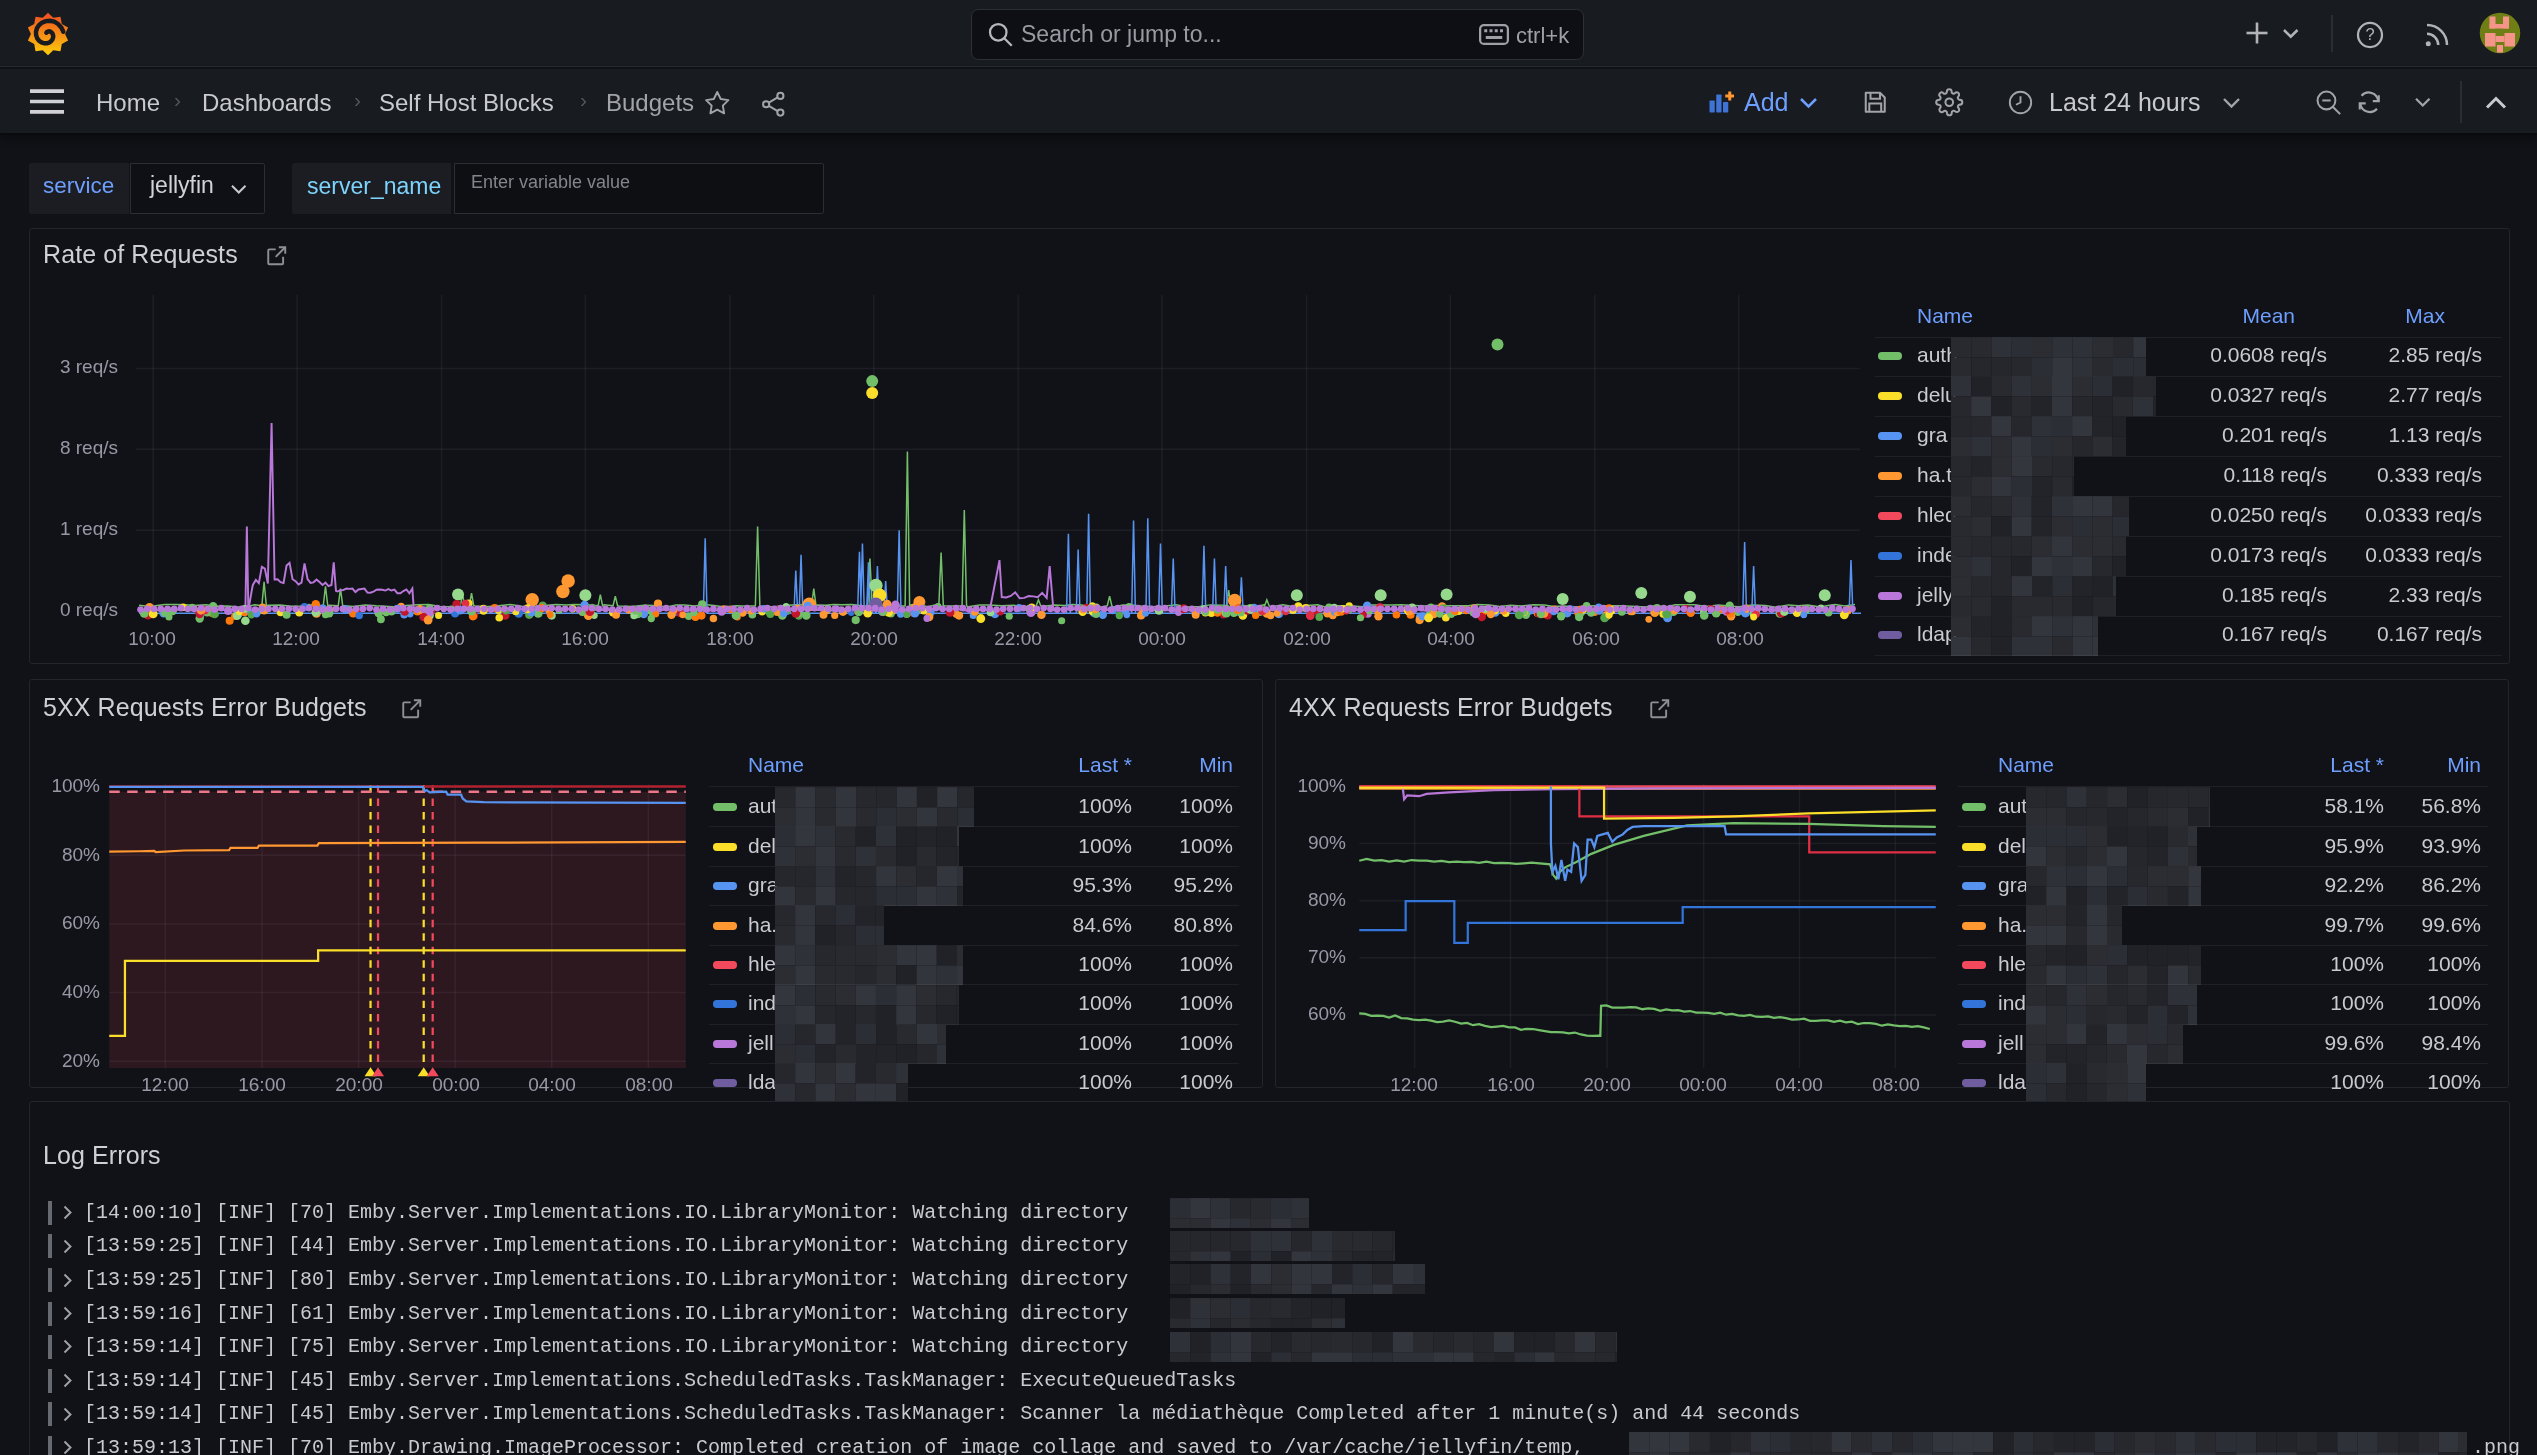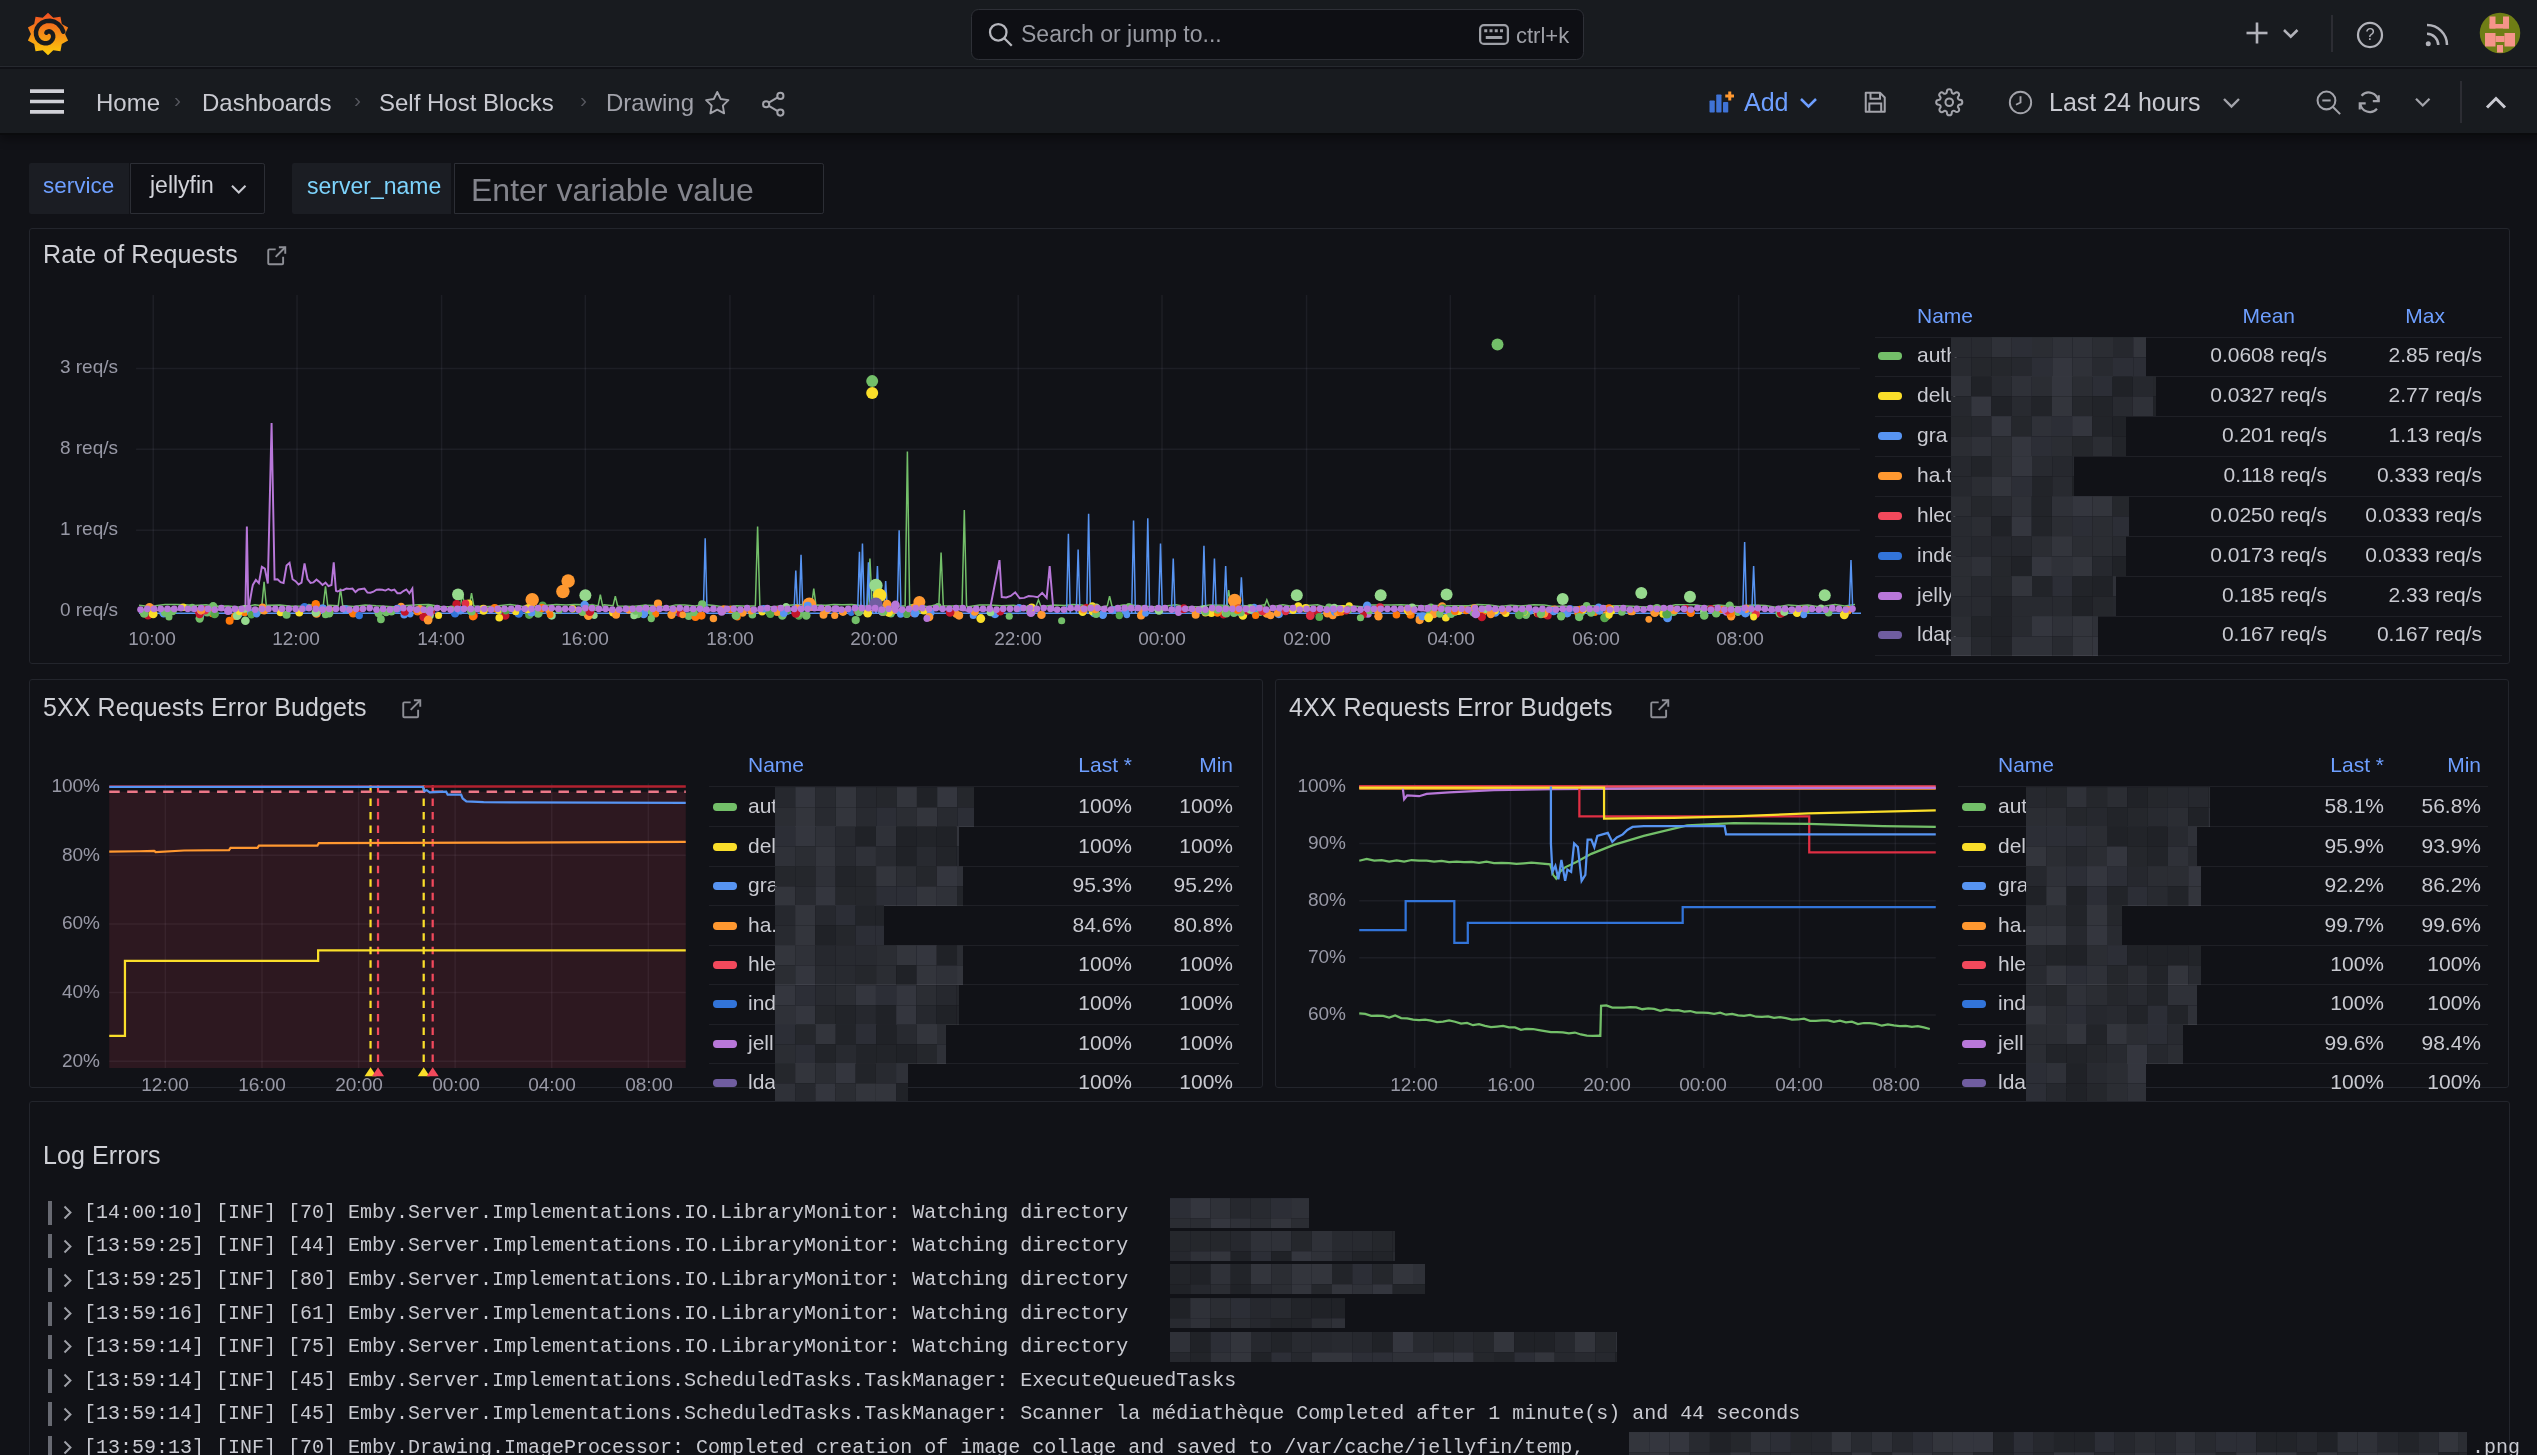--- a/index.html
+++ b/index.html
@@ -93,21 +93,21 @@
       <line x1="0" y1="18" x2="46" y2="18"></line>
       <line x1="0" y1="32" x2="46" y2="32"></line>
     </g>
   </svg>
 <div class="abs bc" style="left:96px;top:89px">Home</div>
 <div class="abs bc bcsep" style="left:174px;top:88px;font-size:21px">›</div>
 <div class="abs bc" style="left:202px;top:89px">Dashboards</div>
 <div class="abs bc bcsep" style="left:354px;top:88px;font-size:21px">›</div>
 <div class="abs bc" style="left:379px;top:89px">Self Host Blocks</div>
 <div class="abs bc bcsep" style="left:580px;top:88px;font-size:21px">›</div>
-<div class="abs bc" style="left:606px;top:89px;color:#a2a3ab">Drawing</div>
+<div class="abs bc" style="left:606px;top:89px;color:#a2a3ab">Budgets</div>
 <svg class="abs" style="left:703px;top:89px" width="28.5" height="28.5" viewBox="0 0 24 24">
     <path fill="none" stroke="#a3a4ab" stroke-width="1.6" stroke-linejoin="round" d="M12 2.5l2.9 5.9 6.5 0.95-4.7 4.6 1.1 6.5L12 17.4l-5.8 3.05 1.1-6.5-4.7-4.6 6.5-0.95z"></path>
   </svg>
 <svg class="abs" style="left:759px;top:90px" width="28.5" height="28.5" viewBox="0 0 24 24">
     <g fill="none" stroke="#a3a4ab" stroke-width="1.7">
       <circle cx="18" cy="5" r="2.6"></circle>
       <circle cx="6" cy="12" r="2.6"></circle>
       <circle cx="18" cy="19" r="2.6"></circle>
       <line x1="8.3" y1="10.7" x2="15.7" y2="6.3"></line>
       <line x1="8.3" y1="13.3" x2="15.7" y2="17.7"></line>
@@ -175,21 +175,21 @@
 <div class="abs" style="left:28.5px;top:163px;width:100px;height:51px;background:#1b1d23;border-radius:2.2px 0 0 2.2px"></div>
 <div class="abs" style="left:43px;top:173px;font-size:22.5px;font-weight:400;color:#6e9fff">service</div>
 <div class="abs" style="left:130px;top:163px;width:135px;height:51px;background:#0f1015;border:1.5px solid #2c2e35;border-radius:0 2.2px 2.2px 0"></div>
 <div class="abs" style="left:150px;top:172px;font-size:23px;color:#d2d3d9">jellyfin</div>
 <svg class="abs" style="left:229px;top:183px" width="19.5" height="13.5" viewBox="0 0 28 20">
     <polyline points="4,4 14,14 24,4" fill="none" stroke="#c9cad1" stroke-width="3"></polyline>
   </svg>
 <div class="abs" style="left:292px;top:163px;width:159px;height:51px;background:#1b1d23;border-radius:2.2px 0 0 2.2px"></div>
 <div class="abs" style="left:307px;top:173px;font-size:23px;font-weight:500;color:#7dd3fc">server_name</div>
 <div class="abs" style="left:454px;top:163px;width:370px;height:51px;background:#0e0f13;border:1.5px solid #2c2e35;border-radius:0 2.2px 2.2px 0"></div>
-<div class="abs" style="left:471px;top:172px;font-size:32px;color:#83848c">Enter variable value</div>
+<div class="abs" style="left:471px;top:172px;font-size:18px;color:#83848c">Enter variable value</div>
 <div class="panel" style="left:28.5px;top:228px;width:2481px;height:436px"></div>
 <div class="ptitle" style="left:43px;top:240px">Rate of Requests</div>
 <svg class="abs" style="left:264px;top:243px" width="25.5" height="25.5" viewBox="0 0 24 24">
     <g fill="none" stroke="#8e8f96" stroke-width="1.8">
       <path d="M14 4h6v6"></path>
       <path d="M20 4l-9 9"></path>
       <path d="M18 13v6a1 1 0 0 1-1 1H5a1 1 0 0 1-1-1V7a1 1 0 0 1 1-1h6"></path>
     </g>
   </svg>
 <div class="axlab r" style="left:30px;top:356px;width:88px">3 req/s</div>

